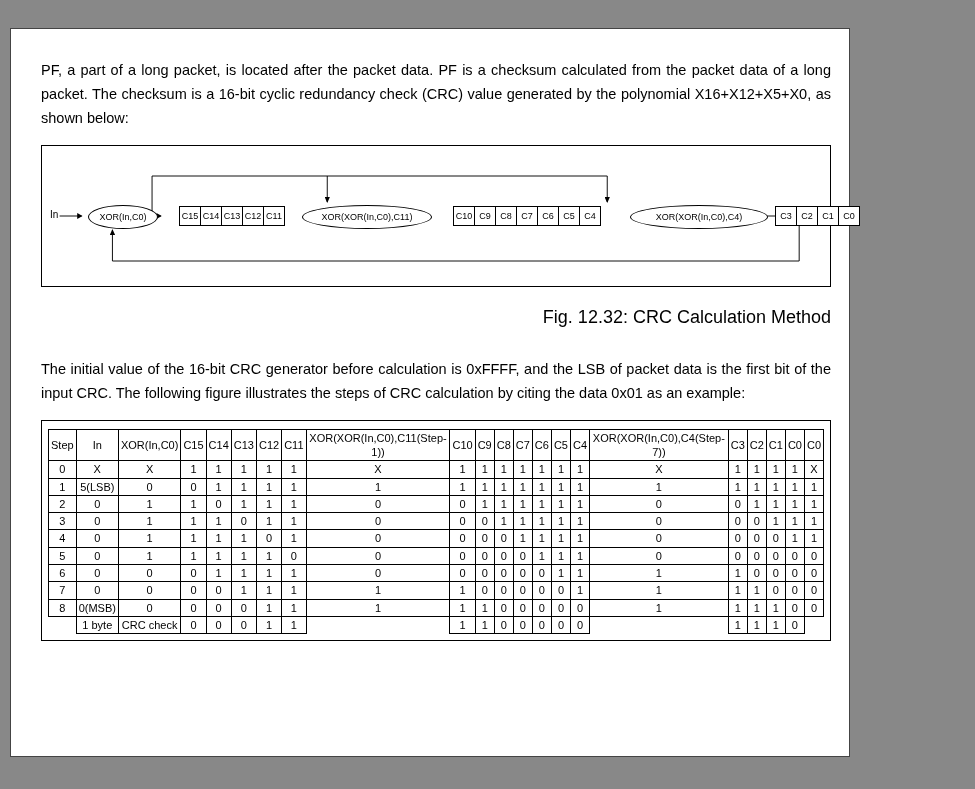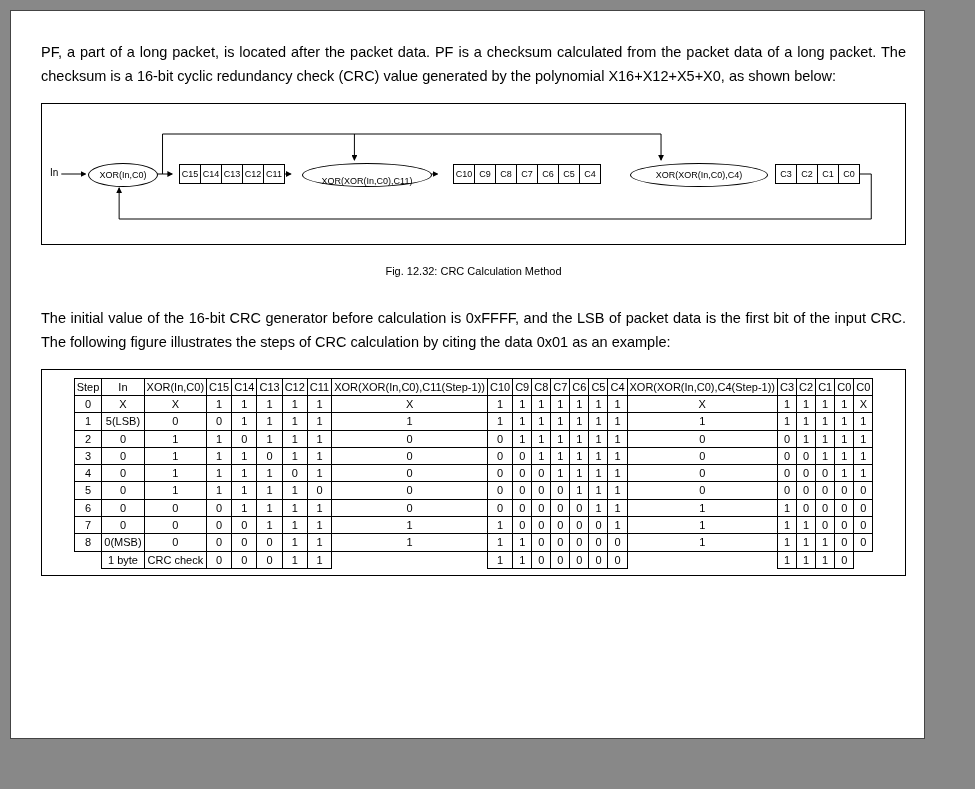--- a/index.html
+++ b/index.html
@@ -5,41 +5,42 @@
   body {
     margin: 0;
     padding: 10px;
     font-family: Arial, Helvetica, sans-serif;
     background: #888;
   }
   .page {
     background: #fff;
     border: 1px solid #444;
     padding: 30px 18px 20px 30px;
-    width: 915px;
+    width: 840px;
     height: 729px;
     box-sizing: border-box;
+    margin-top: 18px;
   }
   .body-text {
     font-size: 14.5px;
     line-height: 1.65;
     color: #000;
     text-align: justify;
     margin: 0 0 14px 0;
   }
   .diagram-box {
     border: 1px solid #000;
     height: 140px;
     position: relative;
     margin: 10px 0 4px 0;
     font-size: 9px;
   }
   .caption {
-    text-align: center;
-    font-size: 11px;
+    text-align: right;
+    font-size: 18px;
     margin: 20px 0 30px 0;
   }
   .node {
     position: absolute;
     display: flex;
     align-items: center;
     justify-content: center;
     background: #fff;
   }
   .xor {
@@ -135,21 +136,21 @@
     </div>
 
     <div class="reg-group" style="left:138px; top:60px;">
         <div class="reg">C15</div>
         <div class="reg">C14</div>
         <div class="reg">C13</div>
         <div class="reg">C12</div>
         <div class="reg">C11</div>
       </div>
 
-    <div class="node xor" style="left:260px; top:59px; width:128px;align-items:flex-end;">
+    <div class="node xor" style="left:260px; top:59px; width:128px;">
       <span>XOR(XOR(In,C0),C11)</span>
     </div>
 
     <div class="reg-group" style="left:412px; top:60px;">
         <div class="reg">C10</div>
         <div class="reg">C9</div>
         <div class="reg">C8</div>
         <div class="reg">C7</div>
         <div class="reg">C6</div>
         <div class="reg">C5</div>
@@ -185,21 +186,21 @@
             <th>C12</th>
             <th>C11</th>
             <th>XOR(XOR(In,C0),C11(Step-1))</th>
             <th>C10</th>
             <th>C9</th>
             <th>C8</th>
             <th>C7</th>
             <th>C6</th>
             <th>C5</th>
             <th>C4</th>
-            <th>XOR(XOR(In,C0),C4(Step-1))</th>
+            <th>XOR(XOR(In,C0),C4(Step-7))</th>
             <th>C3</th>
             <th>C2</th>
             <th>C1</th>
             <th>C0</th>
             <th>C0</th>
           </tr>
         </thead>
       <tbody>
           <tr>
             <td>0</td>

